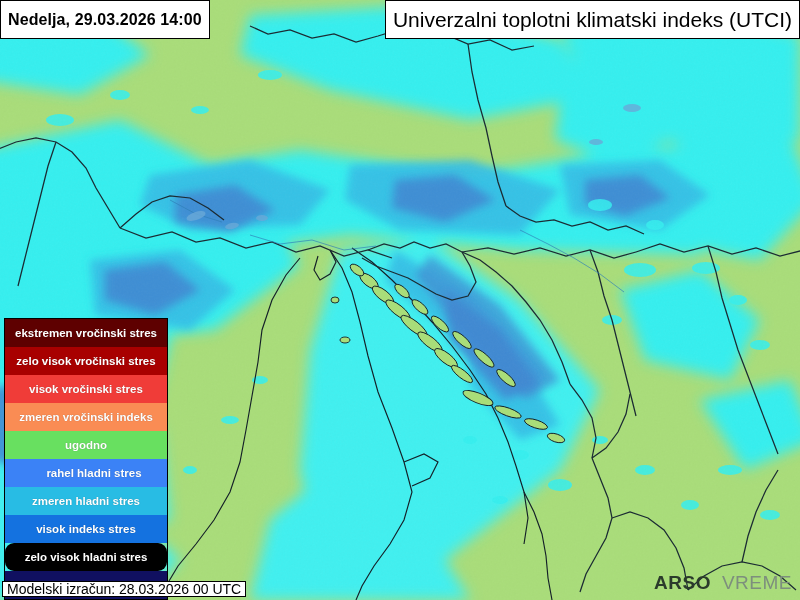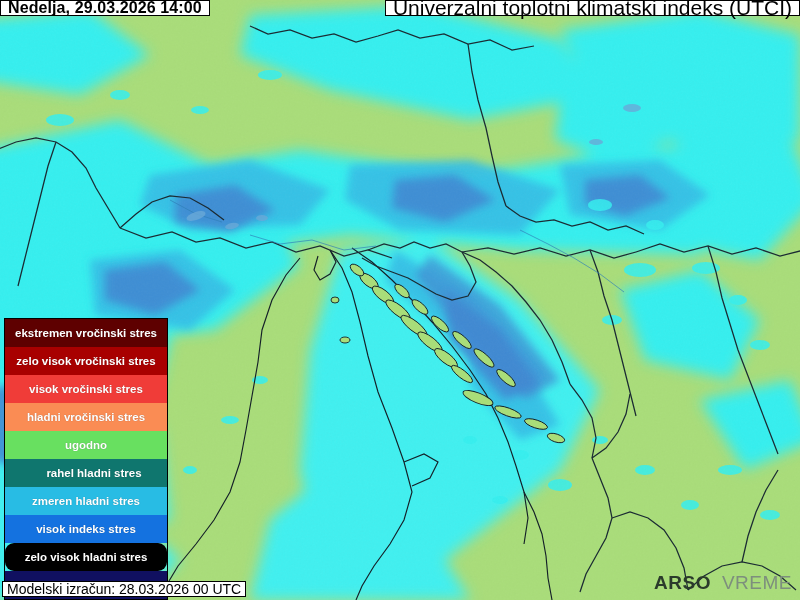--- a/index.html
+++ b/index.html
@@ -6,21 +6,21 @@
   body{font-family:"Liberation Sans",sans-serif;}
   #app{position:relative;width:800px;height:600px;overflow:hidden;background:#a8dc78;}
 
   
   #map{position:absolute;inset:0;overflow:hidden;background:#a9dd79;}
   #map svg{position:absolute;top:0;left:0;width:800px;height:600px;display:block;}
 
   
   .hdr{position:absolute;top:0;background:#fff;border:1px solid #000;
        box-sizing:border-box;display:flex;align-items:center;
-       padding:0 7px;height:16px;white-space:nowrap;}
+       padding:0 7px;height:39px;white-space:nowrap;}
   #hdr-left{left:0;font-size:16px;font-weight:bold;color:#000;letter-spacing:.1px;}
   #hdr-right{right:0;font-size:21px;font-weight:normal;color:#000;}
 
   
   #legend{position:absolute;left:4px;top:318px;width:164px;
           border:1px solid #000;box-sizing:border-box;}
   .lg-row{height:28px;display:flex;align-items:center;justify-content:center;
           font-size:11.5px;font-weight:bold;color:#fff;
           text-shadow:0 0 1px rgba(0,0,0,.35);box-sizing:border-box;}
 
@@ -236,23 +236,23 @@
   </div>
 
   <div class="hdr" id="hdr-left">Nedelja, 29.03.2026 14:00</div>
 
   <div class="hdr" id="hdr-right">Univerzalni toplotni klimatski indeks (UTCI)</div>
 
   <div id="legend">
       <div class="lg-row" style="background: rgb(94, 0, 0); color: rgb(255, 255, 255);">ekstremen vročinski stres</div>
       <div class="lg-row" style="background: rgb(168, 0, 0); color: rgb(255, 255, 255);">zelo visok vročinski stres</div>
       <div class="lg-row" style="background: rgb(240, 60, 56); color: rgb(255, 255, 255);">visok vročinski stres</div>
-      <div class="lg-row" style="background: rgb(250, 140, 84); color: rgb(255, 255, 255);">hladni vročinski stres</div>
+      <div class="lg-row" style="background: rgb(250, 140, 84); color: rgb(255, 255, 255);">zmeren vročinski indeks</div>
       <div class="lg-row" style="background: rgb(104, 224, 96); color: rgb(255, 255, 255);">ugodno</div>
-      <div class="lg-row" style="background: #0f766e; color: rgb(255, 255, 255); padding-left: 16px;">rahel hladni stres</div>
+      <div class="lg-row" style="background: #3b82f6; color: rgb(255, 255, 255); padding-left: 16px;">rahel hladni stres</div>
       <div class="lg-row" style="background: rgb(40, 188, 228); color: rgb(255, 255, 255);">zmeren hladni stres</div>
       <div class="lg-row" style="background: rgb(20, 114, 224); color: rgb(255, 255, 255);">visok indeks stres</div>
       <div class="lg-row" style="background: #000000; color: rgb(255, 255, 255); border-radius: 9px;">zelo visok hladni stres</div>
       <div class="lg-row" style="background: rgb(16, 16, 96); color: rgb(255, 255, 255);">ekstremen hladni stres</div>
     </div>
 
   <div id="attrib">Modelski izračun: 28.03.2026 00 UTC</div>
 
   <div id="watermark">
     <span id="wm-arso">ARSO</span>

